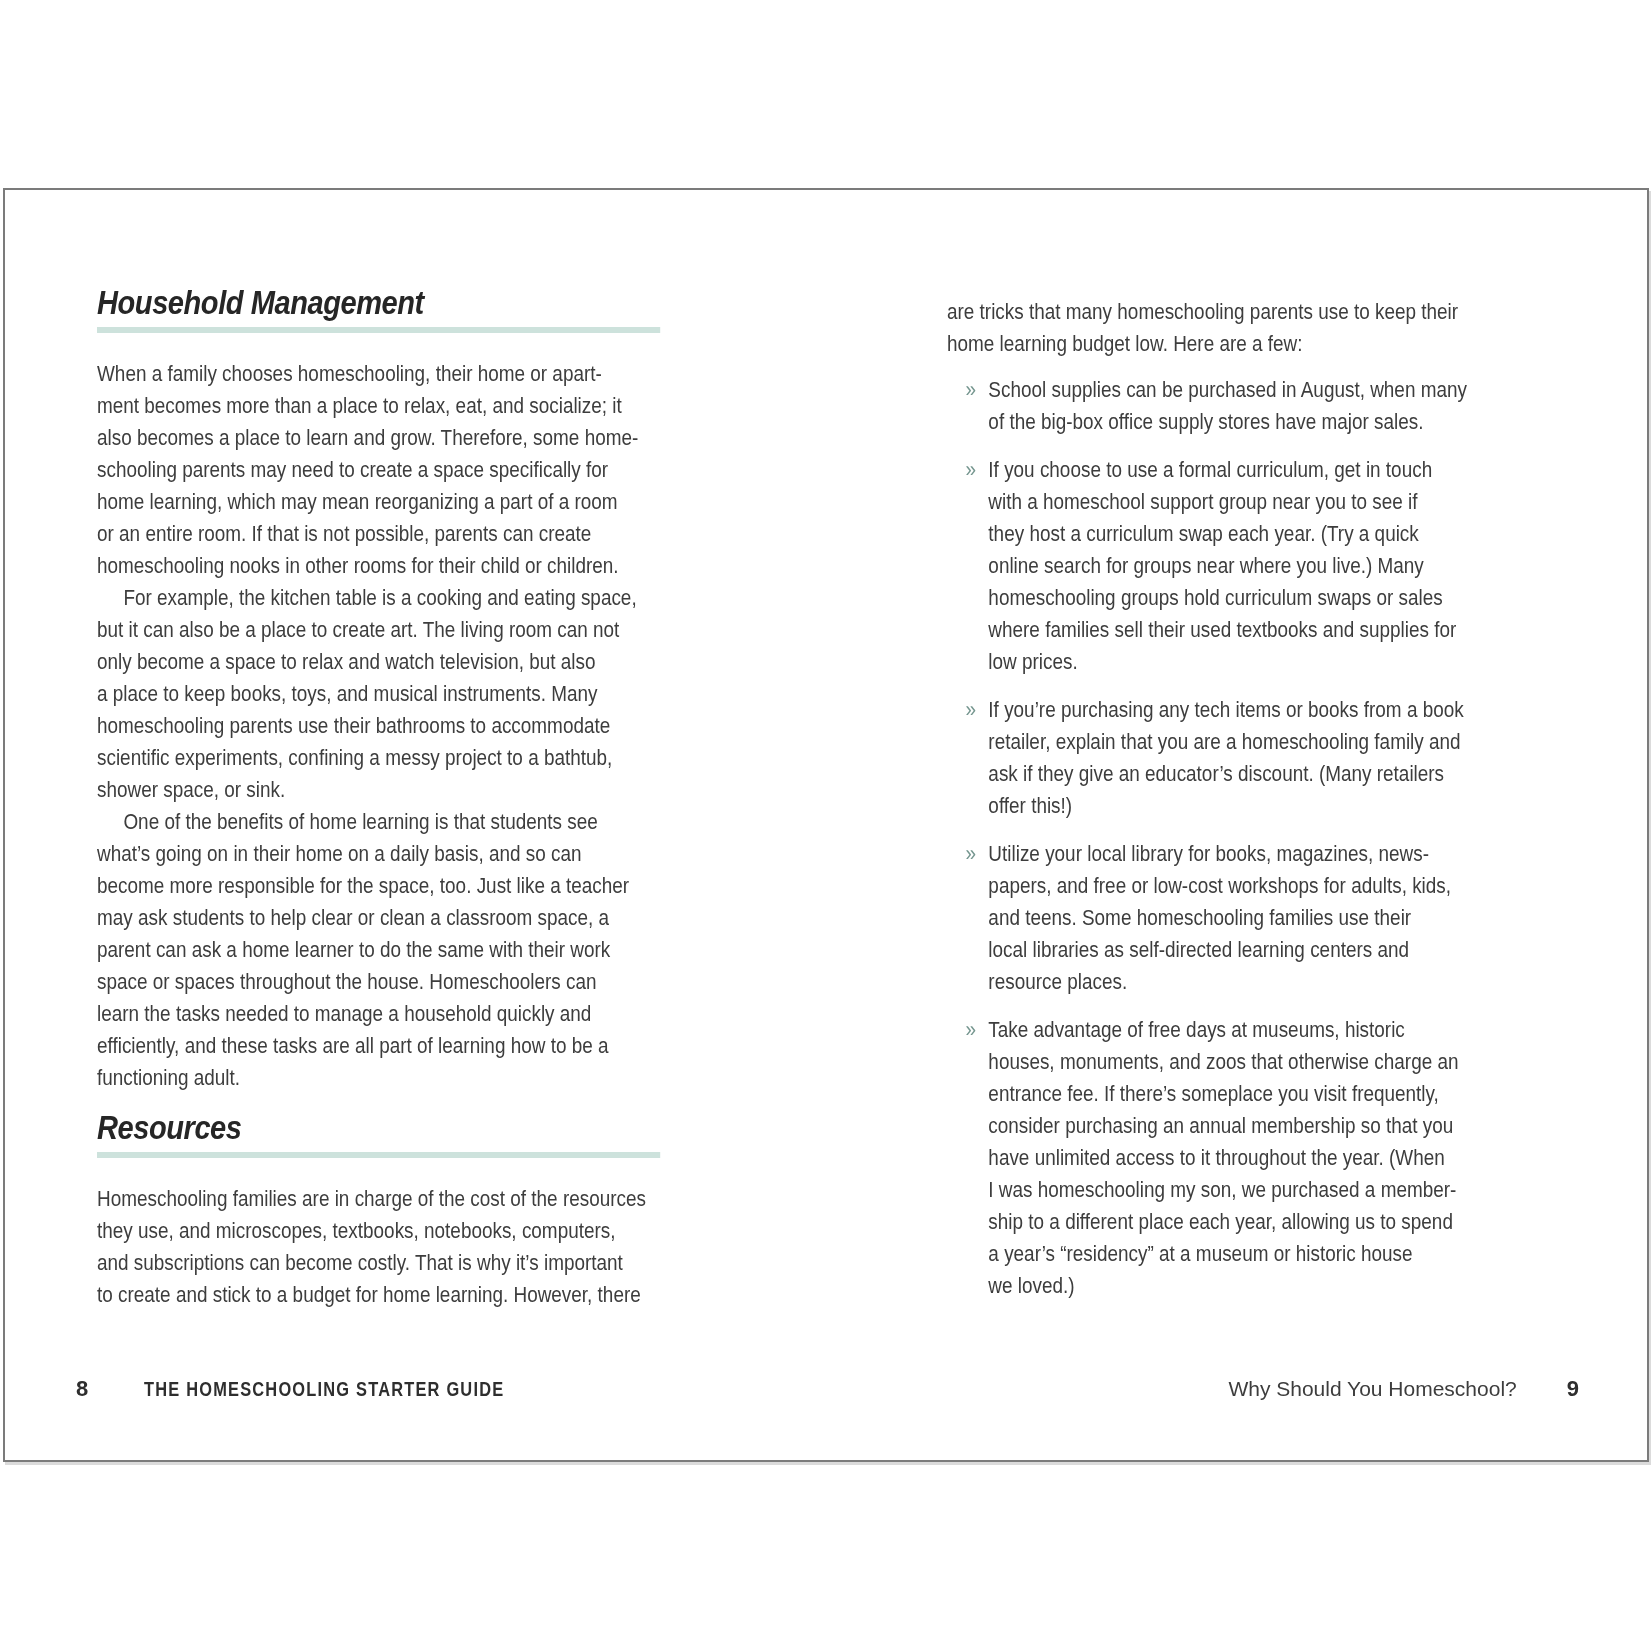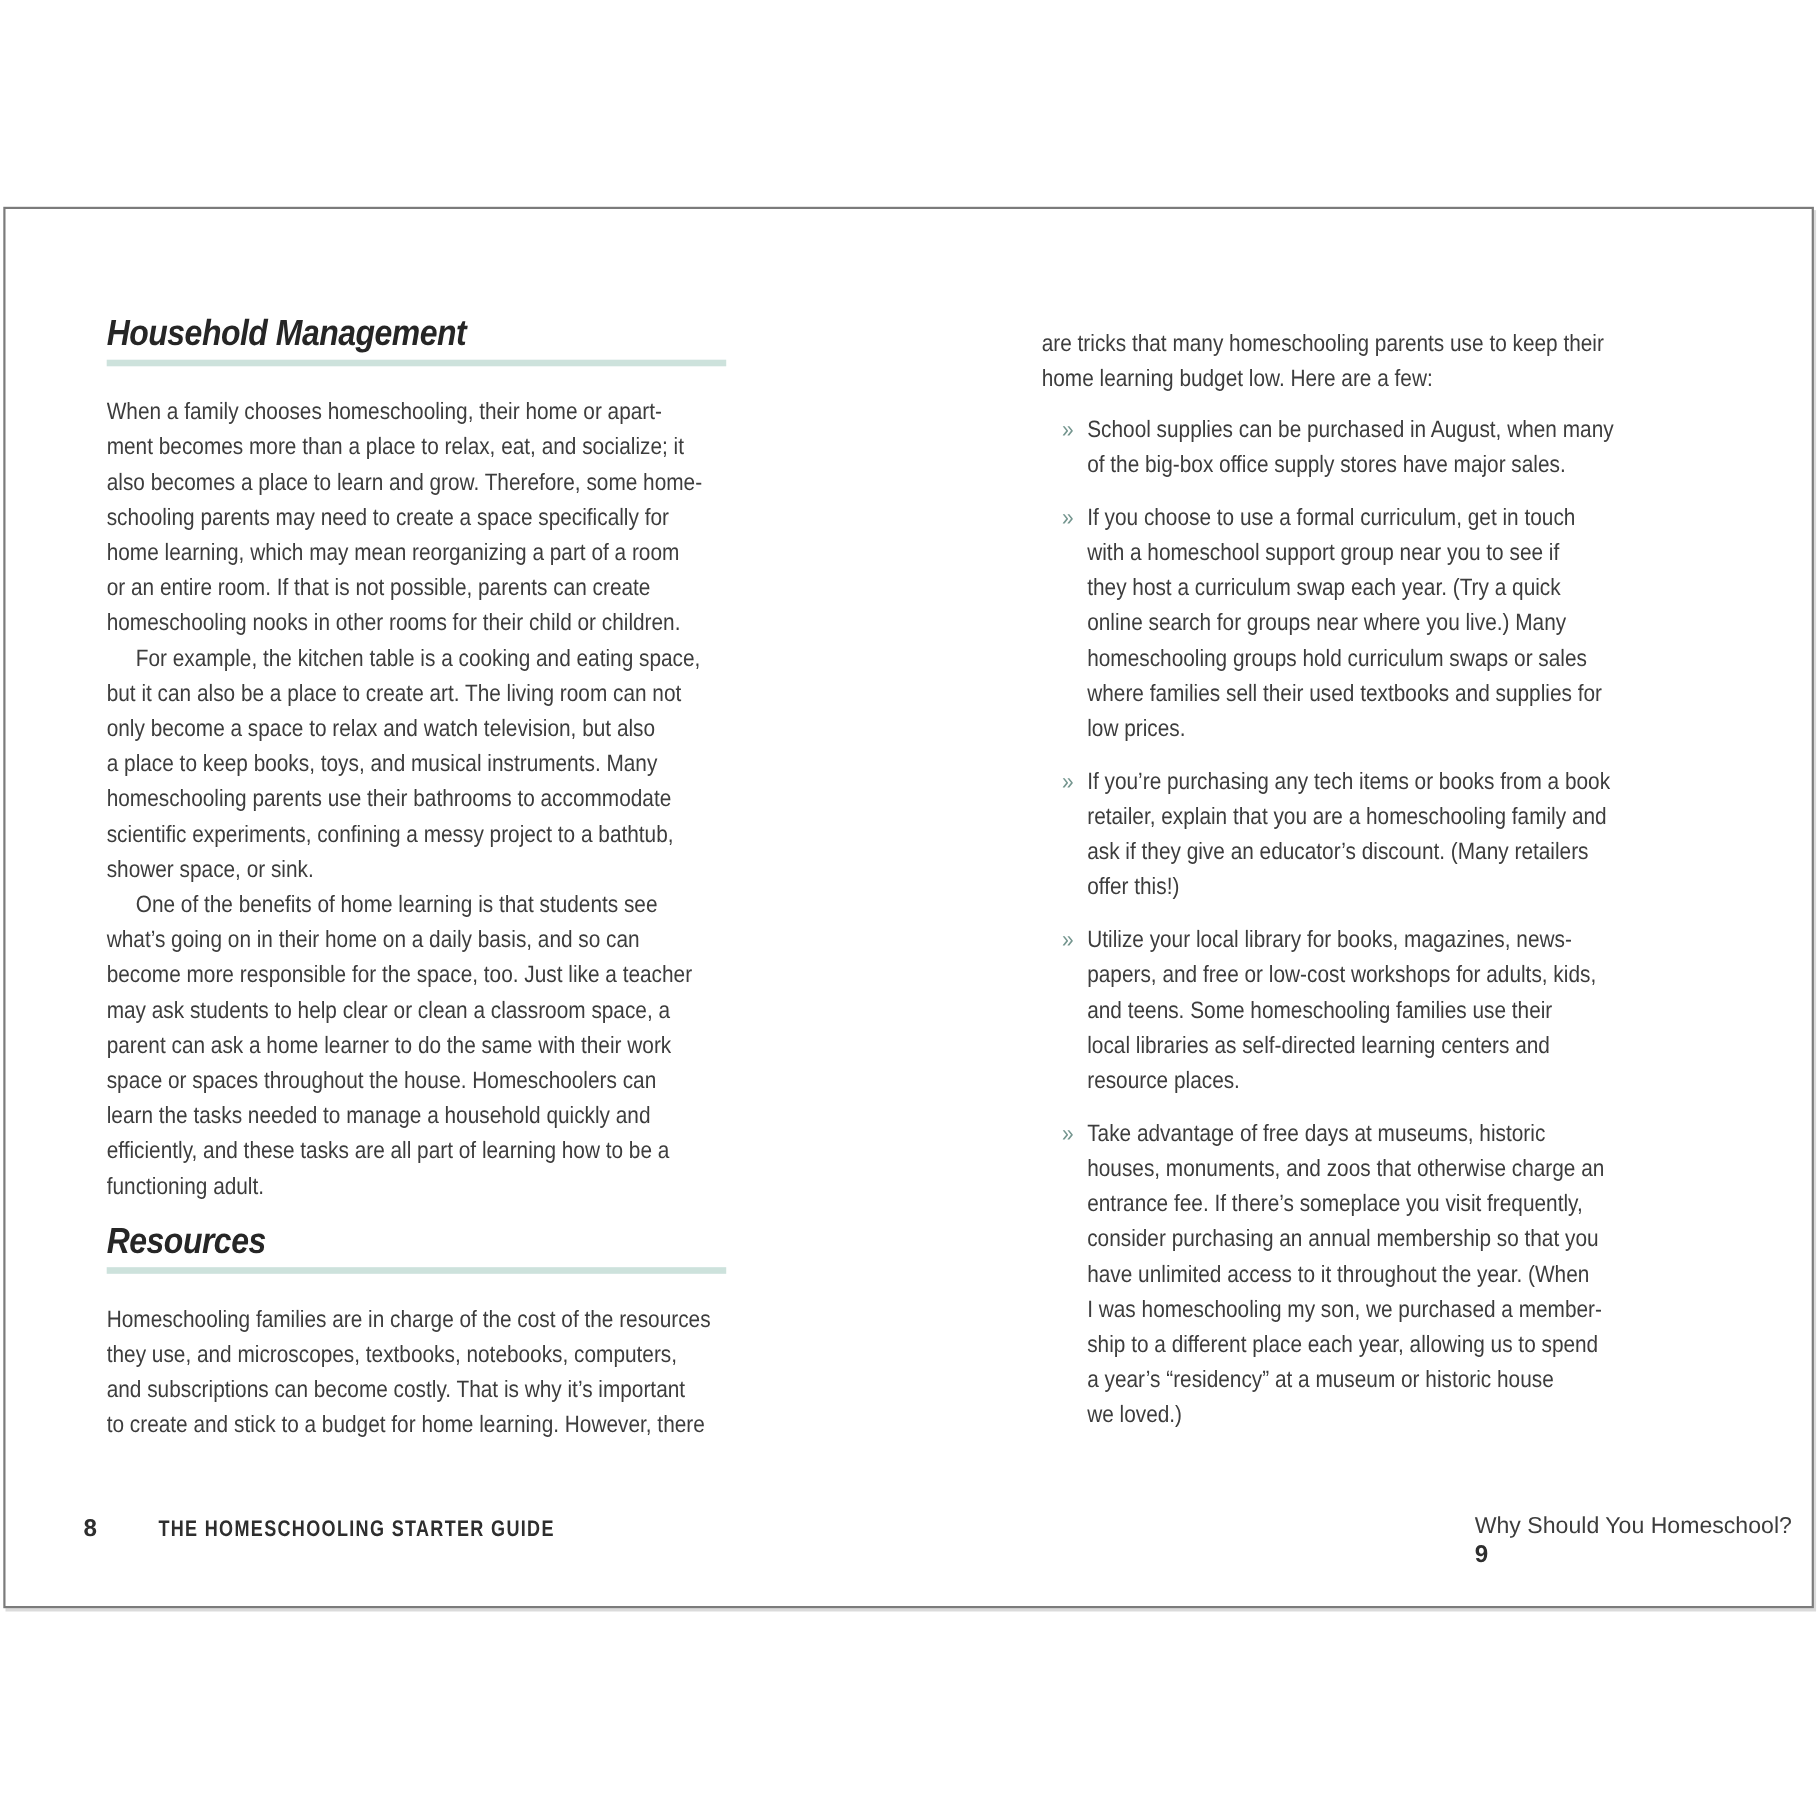--- a/index.html
+++ b/index.html
@@ -110,21 +110,20 @@
     transform-origin: 0 100%;
     color: #2e2e2e;
     white-space: pre;
   }
   .footer-right {
     position: absolute;
     right: 68px;
     top: 1186px;
     display: flex;
     align-items: baseline;
-    flex-direction: column;
   }
   .chapter-title {
     font-size: 21px;
     font-weight: 400;
     color: #3d3d3d;
     white-space: pre;
   }
   .footer-right .page-num { margin-left: 50px; }
 </style>
 </head>

